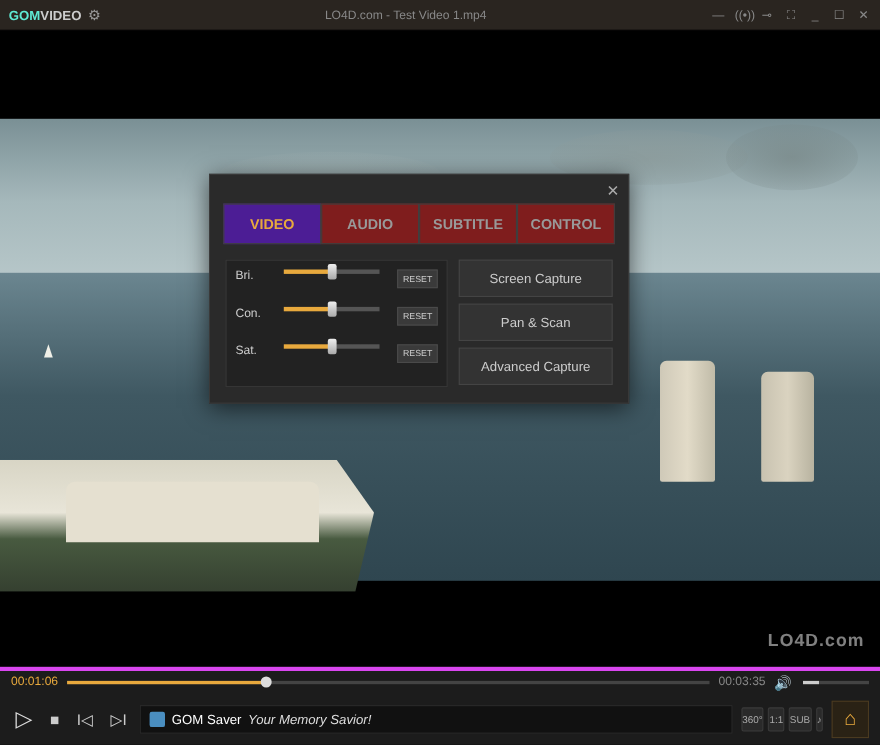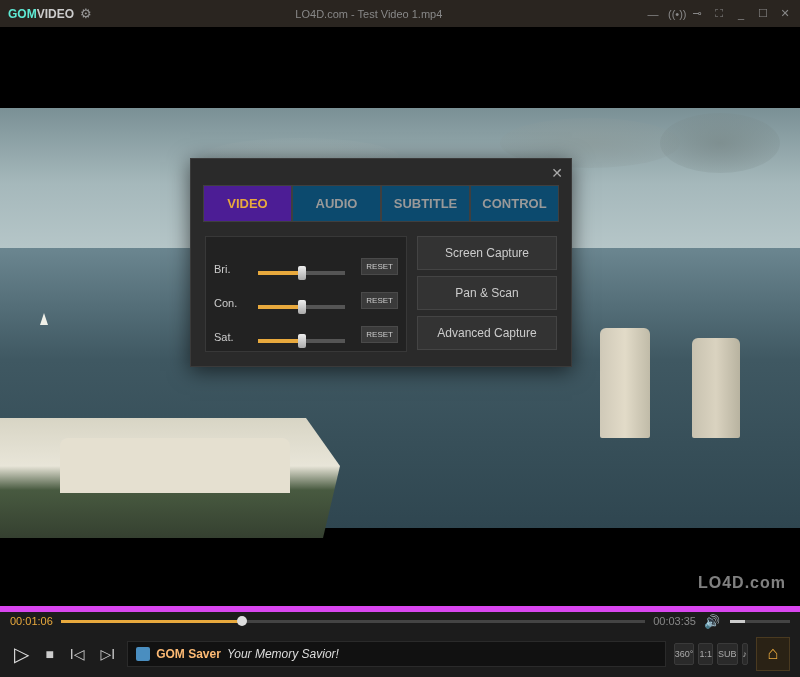--- a/index.html
+++ b/index.html
@@ -111,21 +111,21 @@
   padding: 26px 12px 0 12px;
   gap: 0;
 }
 .popup-tab {
   flex: 1;
   text-align: center;
   padding: 10px 4px;
   font-size: 13px;
   font-weight: bold;
   color: #999;
-  background: #0c4a6e;
+  background: #7f1d1d;
   border: 1px solid #3f3f3f;
   cursor: pointer;
 }
 .popup-tab.active {
   background: #4c1d95;
   color: #e8a93d;
 }
 .popup-body {
   padding: 14px;
   display: flex;
@@ -135,21 +135,21 @@
   flex: 1;
   background: #222;
   border: 1px solid #383838;
   padding: 8px;
   display: flex;
   flex-direction: column;
   gap: 4px;
 }
 .slider-row {
   display: flex;
-  align-items: flex-end;
+  align-items: flex-start;
   gap: 16px;
   height: 30px;
 }
 .slider-label {
   width: 28px;
   color: #ccc;
   font-size: 11px;
 }
 .slider-track {
   flex: 1;
@@ -205,21 +205,21 @@
 }
 
 
 .timeline {
   height: 24px;
   background: #1c1c1c;
   display: flex;
   align-items: center;
   padding: 0 10px;
   gap: 8px;
-  border-top: 6px solid #d946ef;
+  border-top: 4px solid #d946ef;
 }
 .time-current { color: #e8a93d; font-size: 11px; }
 .seek { flex: 1; height: 3px; background: #444; position: relative; cursor: pointer; }
 .seek-fill { position: absolute; left: 0; top: 0; height: 100%; width: 31%; background: #e8a93d; }
 .seek-thumb { position: absolute; top: -4px; left: 31%; width: 10px; height: 10px; border-radius: 50%; background: #ddd; margin-left: -5px; }
 .time-total { color: #888; font-size: 11px; }
 .vol-icon { color: #ccc; font-size: 13px; width: 18px; }
 .vol-bar { width: 60px; height: 3px; background: linear-gradient(to right, #ccc 25%, #444 25%); cursor: pointer; }
 
 
@@ -238,21 +238,21 @@
   background: #111;
   border: 1px solid #2a2a2a;
   height: 26px;
   display: flex;
   align-items: center;
   padding: 0 8px;
   gap: 6px;
   font-size: 12px;
 }
 .ticker-icon { width: 14px; height: 14px; background: #4a8ec0; border-radius: 2px; display:inline-block; }
-.ticker .gs { color: #fdba74; font-weight: bold; text-align: center; }
+.ticker .gs { color: #ffffff; font-weight: normal; text-align: center; }
 .ticker .msg { color: #ddd; font-style: italic; }
 .right-btns { display: flex; gap: 4px; align-items: center; }
 .mini-btn { 
   font-size: 9px; padding: 5px 0; 
   background: #2a2a2a; border: 1px solid #3a3a3a; 
   color: #aaa; cursor: pointer; border-radius: 2px;
 }
 .home-btn {
   width: 34px; height: 34px;
   border: 1px solid #4a3a20;

